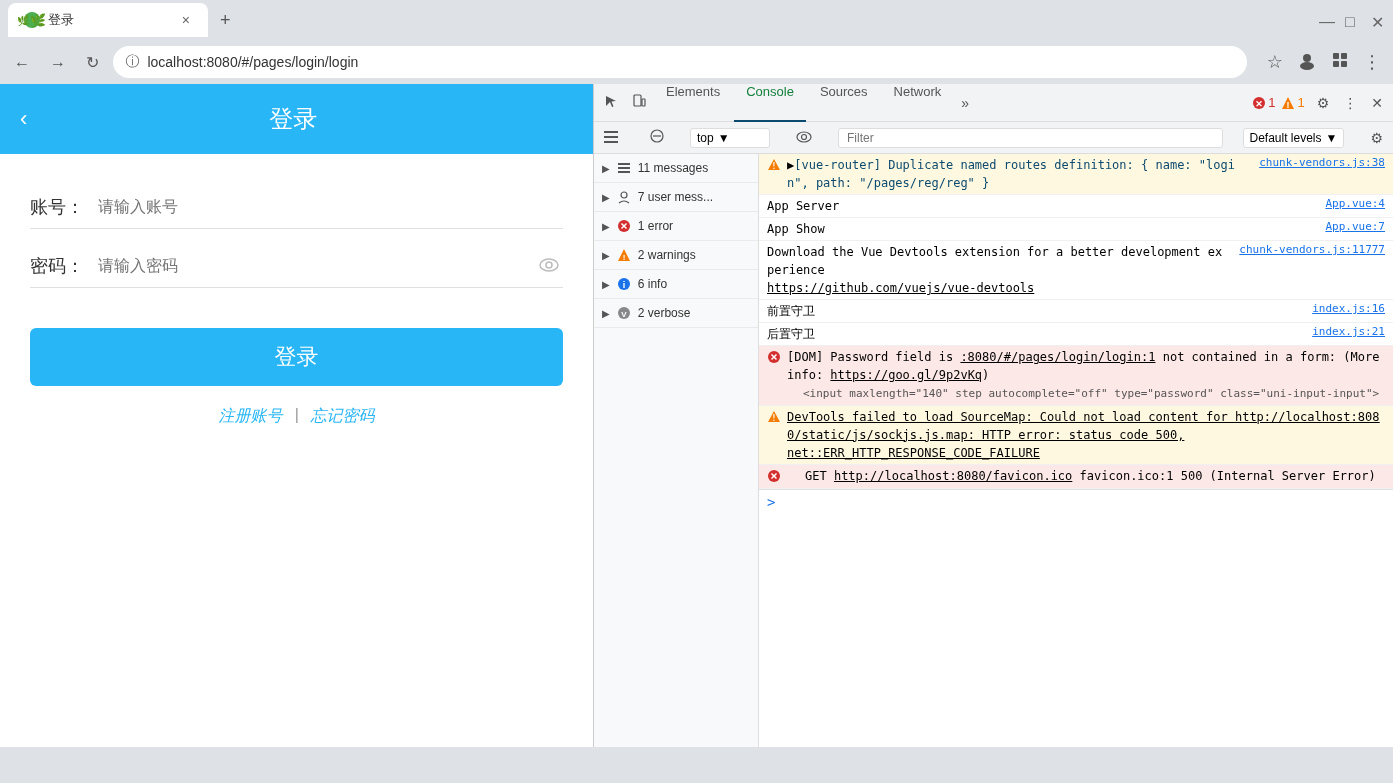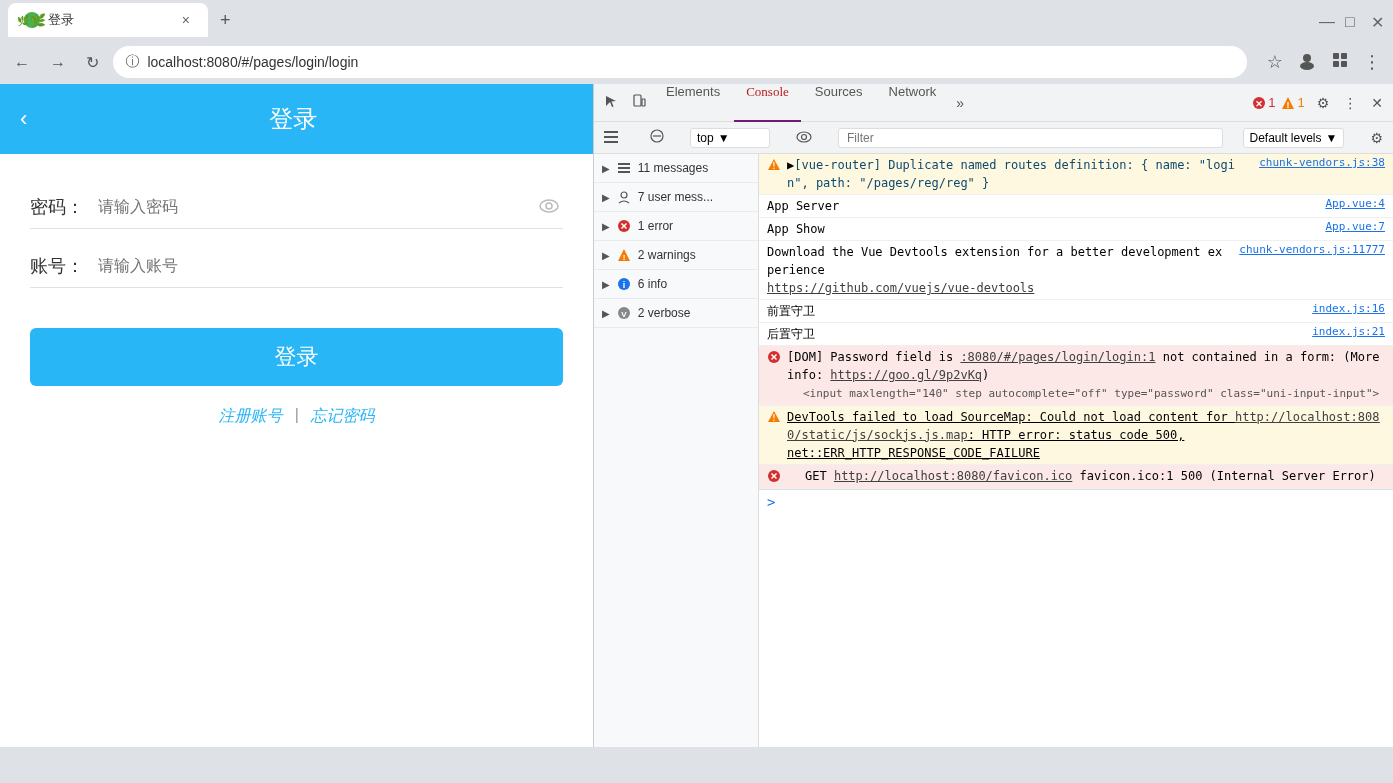--- a/index.html
+++ b/index.html
@@ -43,21 +43,21 @@
     .login-btn { width: 100%; background: #29b6f6; color: #fff; border: none; border-radius: 6px; font-size: 22px; padding: 14px; cursor: pointer; margin-top: 16px; }
     .login-links { display: flex; gap: 12px; margin-top: 20px; font-size: 16px; font-style: italic; }
     .login-links a { color: #29b6f6; text-decoration: none; }
     .login-links .divider { color: #999; }
 
     
     .devtools { flex: 1; background: #fff; display: flex; flex-direction: column; border-left: 1px solid #ccc; font-size: 12px; }
     .devtools-toolbar { display: flex; align-items: center; background: #f1f3f4; border-bottom: 1px solid #ddd; height: 38px; padding: 0 4px; gap: 2px; }
     .dt-icon-btn { background: none; border: none; padding: 4px 6px; cursor: pointer; border-radius: 3px; color: #555; font-size: 14px; }
     .dt-tab { padding: 0 12px; height: 38px; display: flex; font-size: 13px; color: #555; cursor: pointer; border-bottom: 2px solid transparent; }
-    .dt-tab.active { color: #b91c1c; border-bottom: 2px solid #701a75; font-family: Liberation Serif, serif; }
+    .dt-tab.active { color: #15803d; border-bottom: 2px solid #0c4a6e; }
     .dt-tab-spacer { flex: 1; }
     .dt-more { font-size: 14px; color: #555; padding: 4px 6px; cursor: pointer; }
 
     
     .console-toolbar { display: flex; align-items: center; background: #f1f3f4; border-bottom: 1px solid #ddd; height: 32px; padding: 0 4px; gap: 20px; }
     .console-context { background: #fff; border: 1px solid #ddd; border-radius: 3px; padding: 2px 6px; font-size: 12px; display: flex; align-items: center; gap: 4px; min-width: 80px; }
     .console-filter { flex: 1; background: #fff; border: 1px solid #ddd; border-radius: 3px; padding: 2px 8px; font-size: 12px; color: #999; outline: none; }
     .console-levels { background: #fff; border: 1px solid #ddd; border-radius: 3px; padding: 2px 6px; font-size: 12px; display: flex; align-items: center; gap: 4px; }
     .console-sidebar { width: 165px; border-right: 1px solid #ddd; background: #f8f9fa; height: 100%; }
     .console-main { flex: 1; overflow-y: auto; font-family: 'Consolas', 'Courier New', monospace; font-size: 12px; }
@@ -70,21 +70,21 @@
     .sidebar-item .item-count { flex: 1; }
 
     
     .log-entry { border-bottom: 1px solid #f0f0f0; padding: 2px 8px; display: flex; align-items: flex-start; gap: 4px; }
     .log-entry.warn-entry { background: #fff8e1; }
     .log-entry.error-entry { background: #fce8e6; }
     .log-entry.info-entry { background: #fff; }
     .log-icon { min-width: 16px; padding-top: 2px; }
     .log-text { flex: 1; word-break: break-all; line-height: 1.5; }
     .log-source { color: #1a73e8; text-decoration: underline; cursor: pointer; white-space: nowrap; margin-left: 8px; font-size: 11px; }
-    .highlight-link { color: #404040; text-decoration: underline; cursor: pointer; }
+    .highlight-link { color: #000000; text-decoration: underline; cursor: pointer; }
     .prompt-row { padding: 4px 8px; display: flex; align-items: center; gap: 4px; border-top: 1px solid #e0e0e0; }
     .prompt-arrow { color: #1a73e8; font-size: 14px; }
   </style>
 </head>
 <body>
 
 <div class="browser-chrome">
 
   <div class="title-bar">
     <div class="tab">
@@ -130,34 +130,34 @@
 </div>
 
 <div class="main-content">
 
   <div class="login-page">
     <div class="login-header">
       <span class="back-btn">‹</span>
       <span class="login-title">登录</span>
     </div>
     <div class="login-body">
+      <div class="form-row">
+        <span class="form-label">账号：</span>
+        <input class="form-input" type="text" style="color: rgb(187, 187, 187); font-size: 16px;" placeholder="请输入账号">
+      </div>
       <div class="form-row password-row" style="display:flex; align-items:center; width:100%; border-bottom:1px solid #e0e0e0; padding-bottom:8px; margin-bottom:24px;">
         <span class="form-label">密码：</span>
         <input class="form-input" type="password" style="color: rgb(187, 187, 187); font-size: 16px; flex: 1 1 0%; border: none; outline: none; background: transparent;" placeholder="请输入密码">
         <span class="eye-icon">
           <svg width="20" height="14" viewBox="0 0 20 14" fill="none">
             <ellipse cx="10" cy="7" rx="9" ry="6" stroke="#bbb" stroke-width="1.5"></ellipse>
             <circle cx="10" cy="7" r="3" stroke="#bbb" stroke-width="1.5"></circle>
           </svg>
         </span>
       </div>
-      <div class="form-row">
-        <span class="form-label">账号：</span>
-        <input class="form-input" type="text" style="color: rgb(187, 187, 187); font-size: 16px;" placeholder="请输入账号">
-      </div>
       <button class="login-btn">登录</button>
       <div class="login-links">
         <a href="#">注册账号</a>
         <span class="divider">|</span>
         <a href="#">忘记密码</a>
       </div>
     </div>
   </div>
 
   <div class="devtools">

